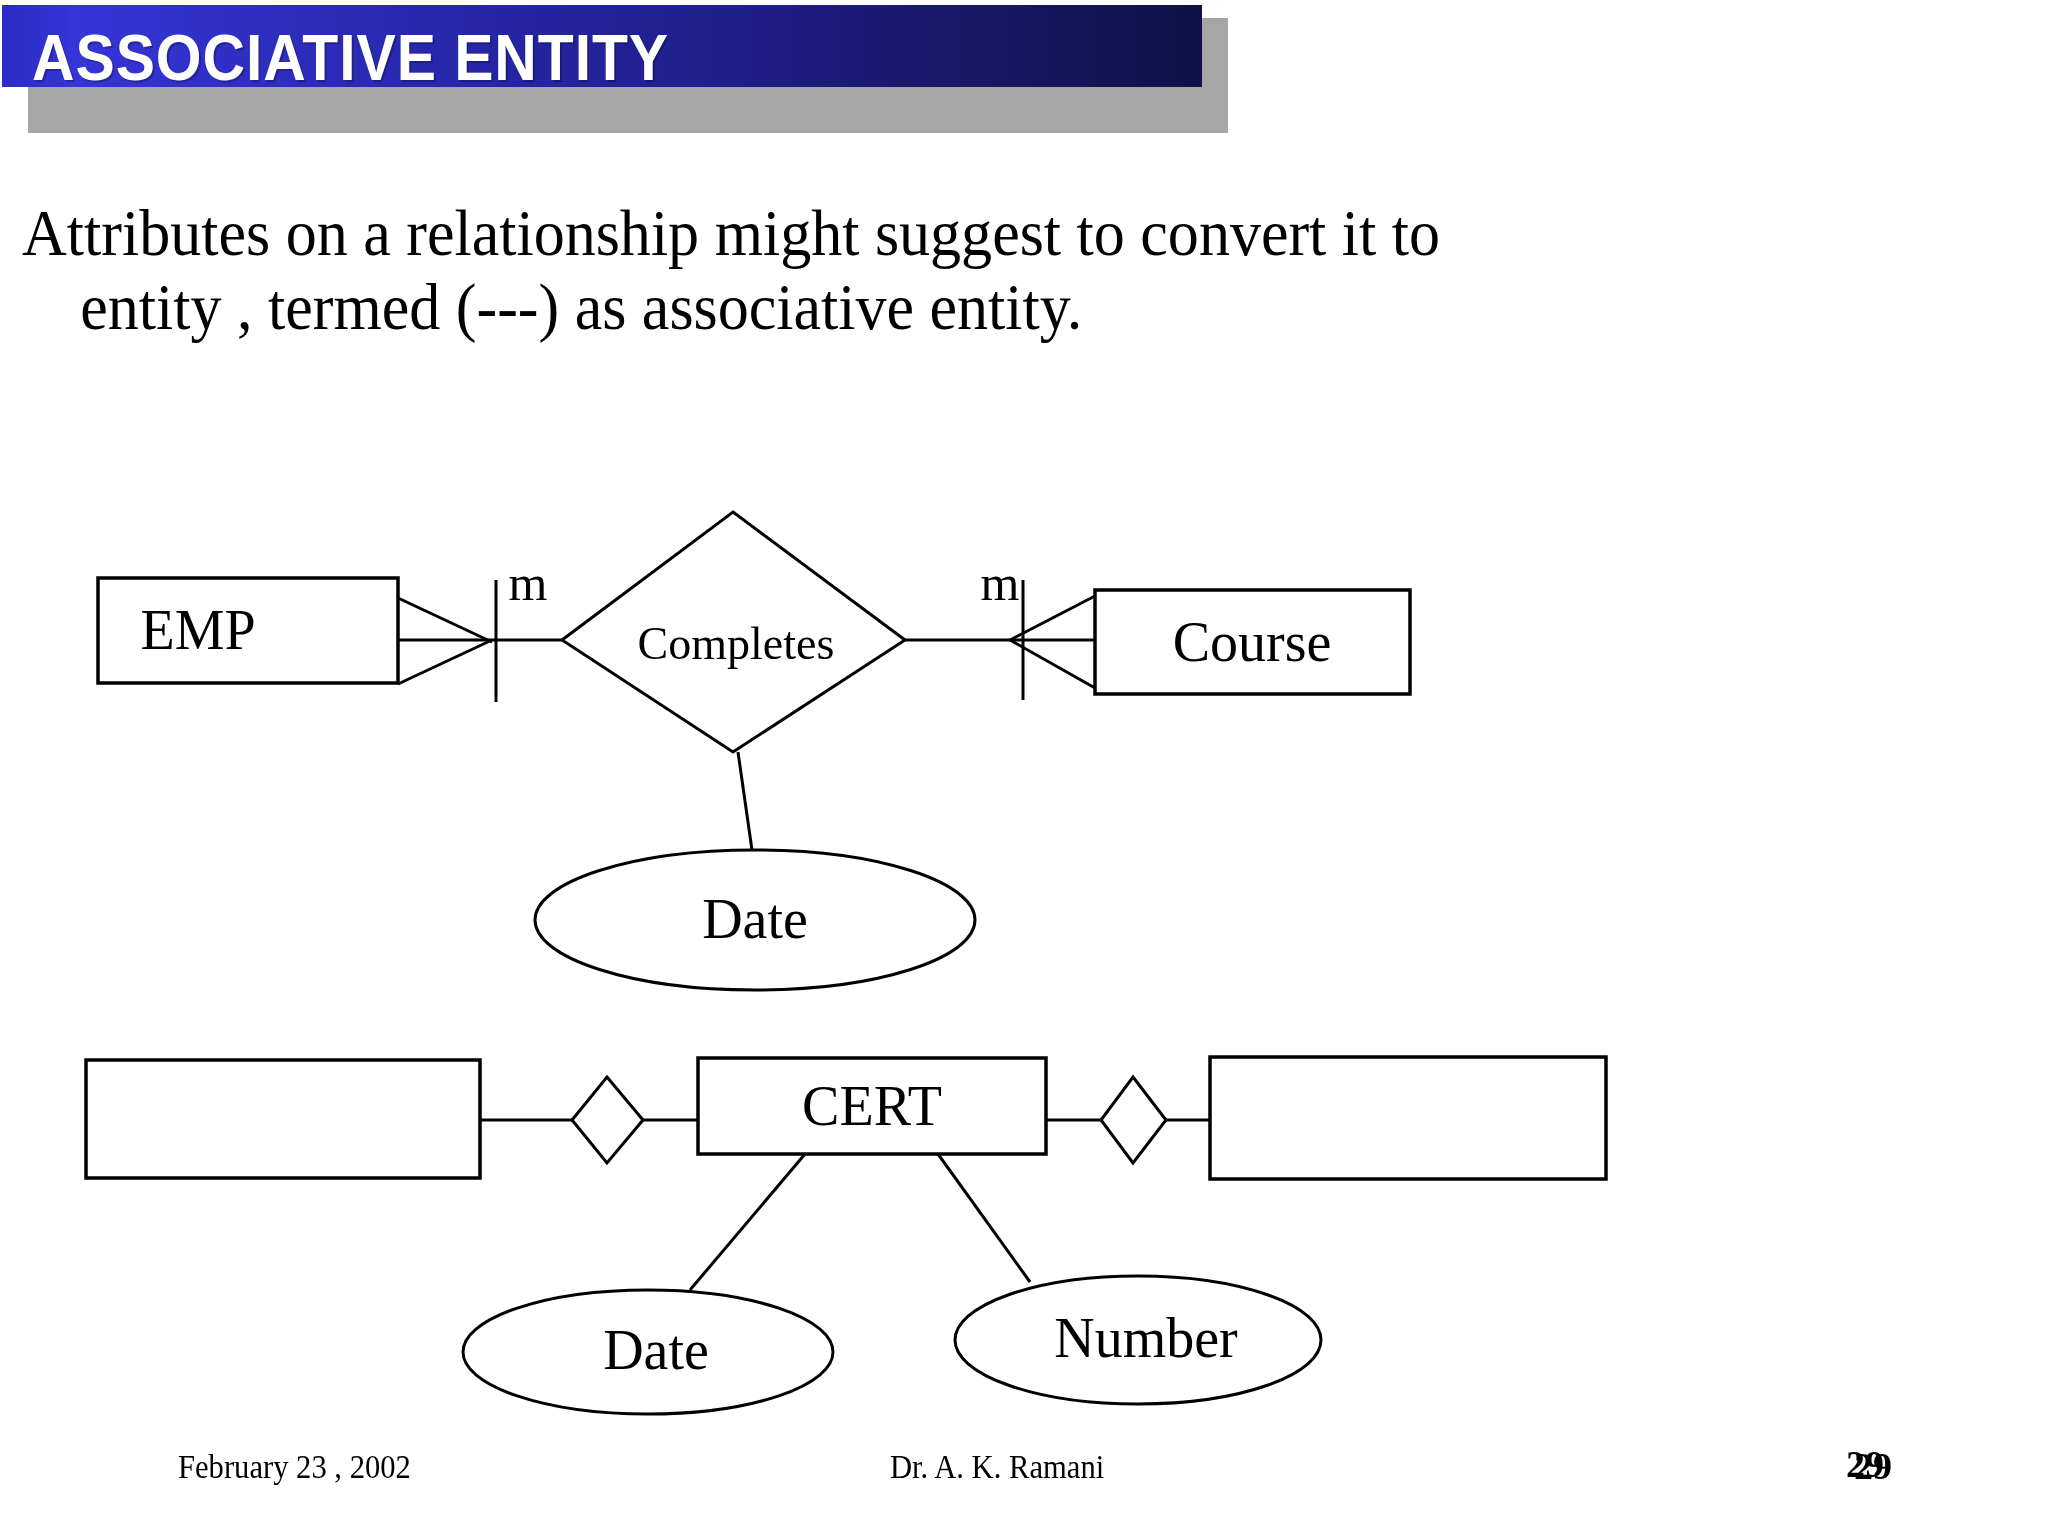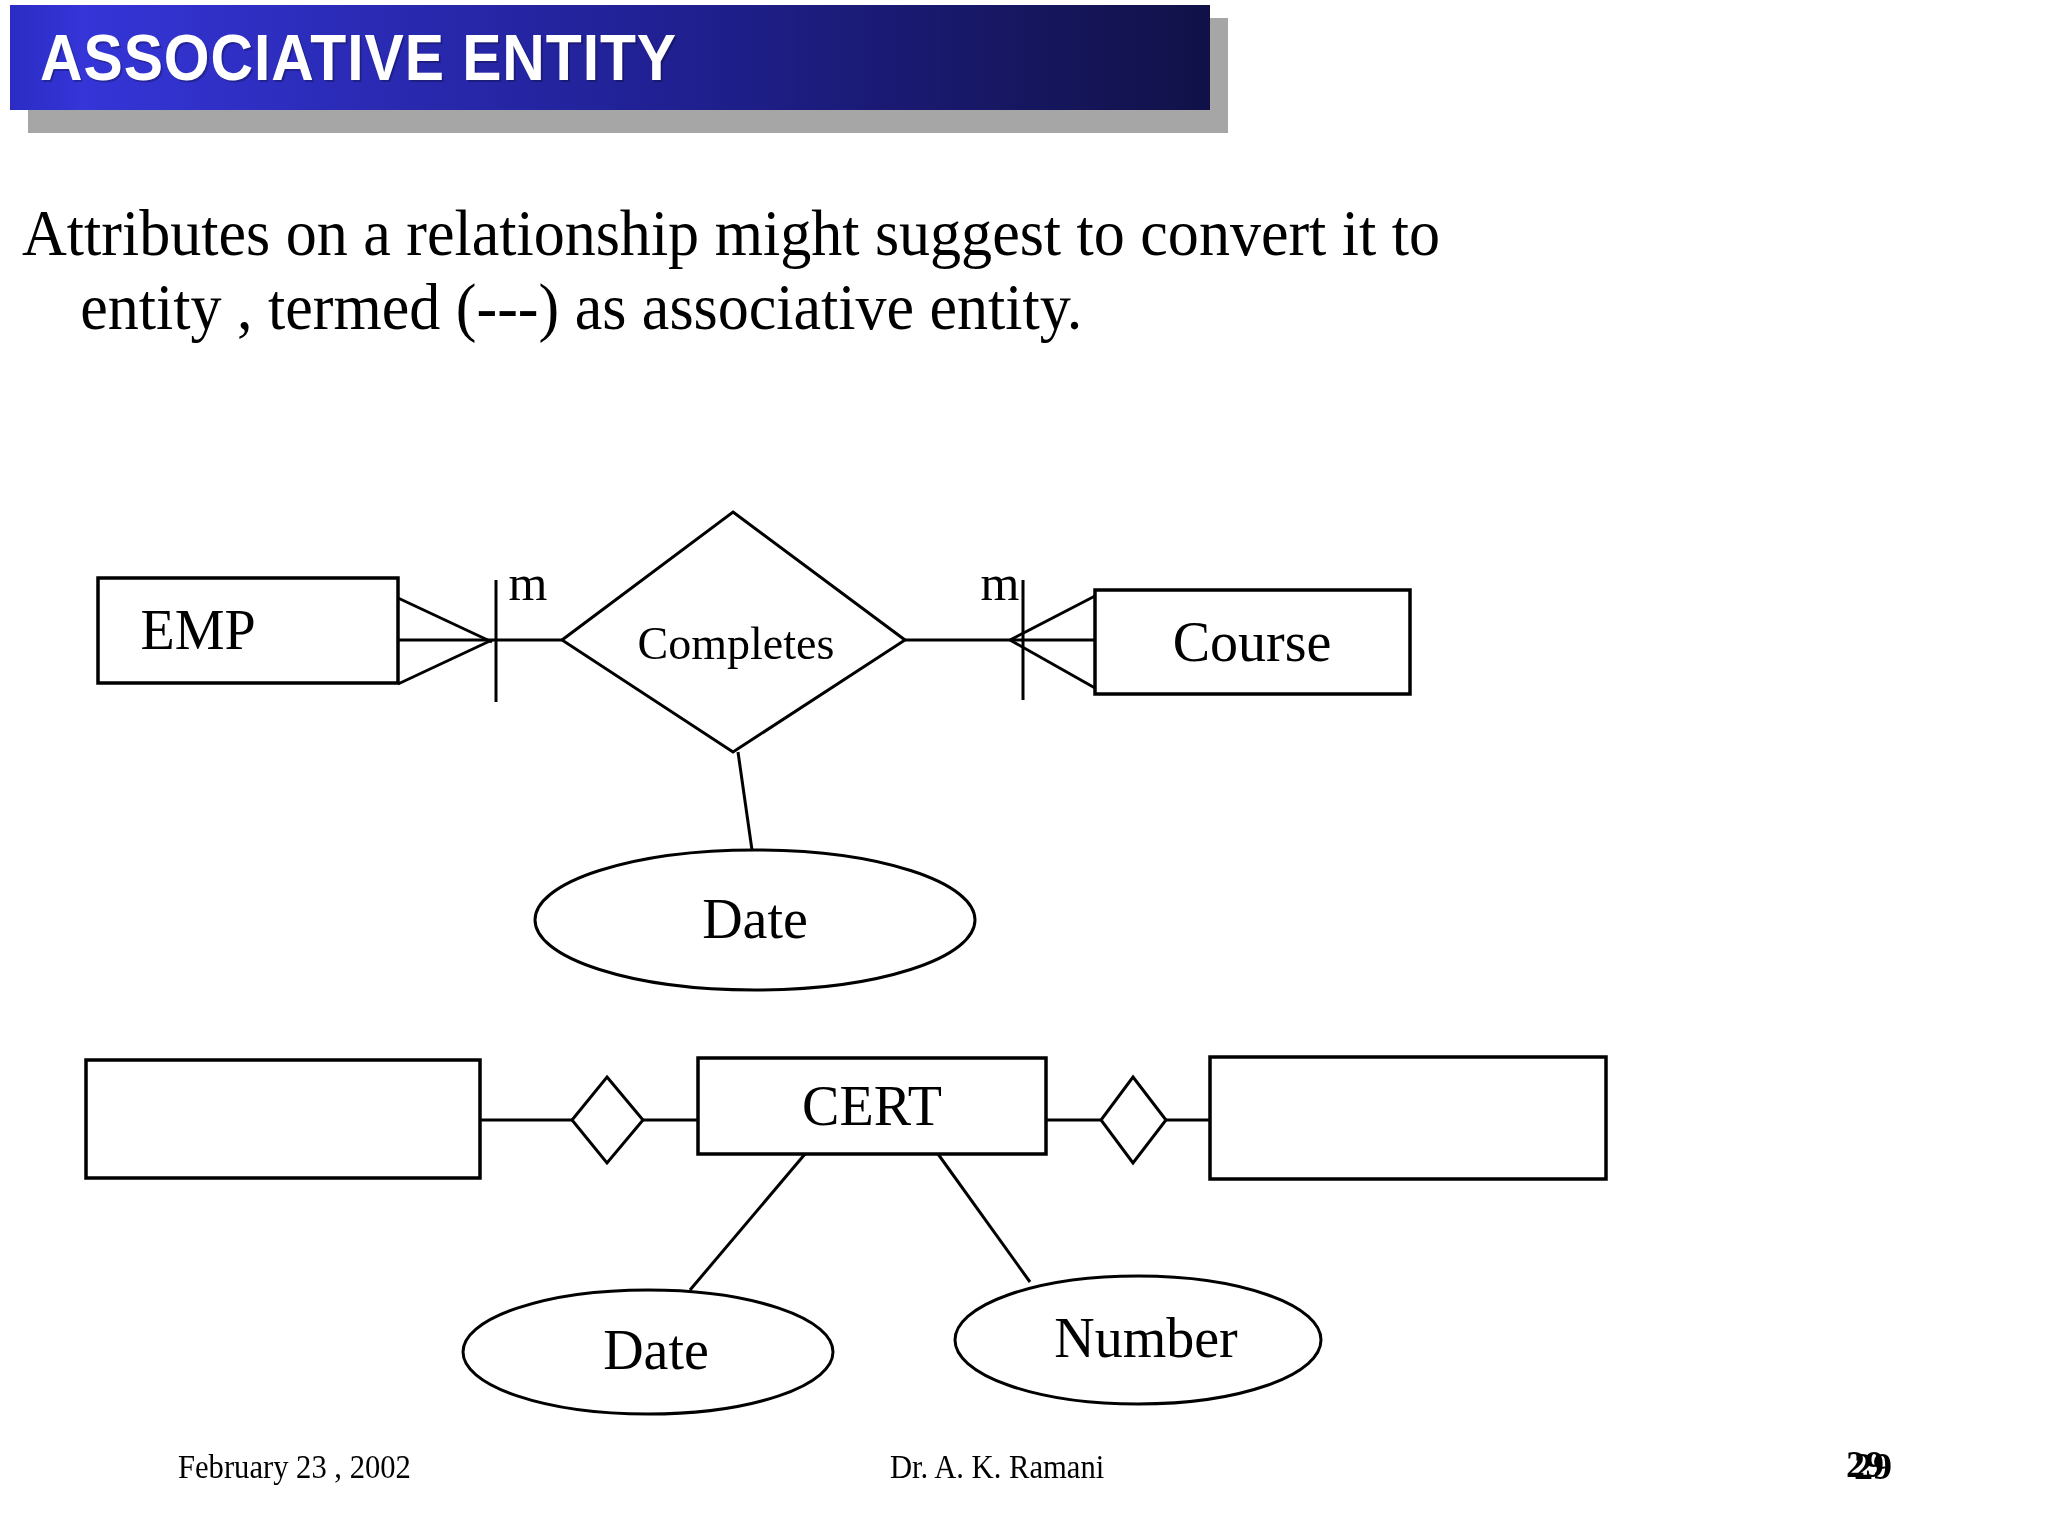--- a/index.html
+++ b/index.html
@@ -20,24 +20,24 @@
   #title-shadow {
     position: absolute;
     left: 28px;
     top: 18px;
     width: 1200px;
     height: 115px;
     background: #a6a6a6;
   }
   #title-bar {
     position: absolute;
-    left: 10px;
+    left: 2px;
     top: 5px;
     width: 1200px;
-    height: 105px;
+    height: 82px;
     background: linear-gradient(90deg, #2b2bc4 0%, #3535d8 6%, #2a2ab4 30%, #1f1f8e 58%, #16165f 85%, #111148 100%);
   }
   #title-text {
     position: absolute;
     left: 30px;
     top: 16px;
     font-family: "Liberation Sans", "DejaVu Sans", sans-serif;
     font-weight: bold;
     font-size: 64px;
     letter-spacing: 1px;

